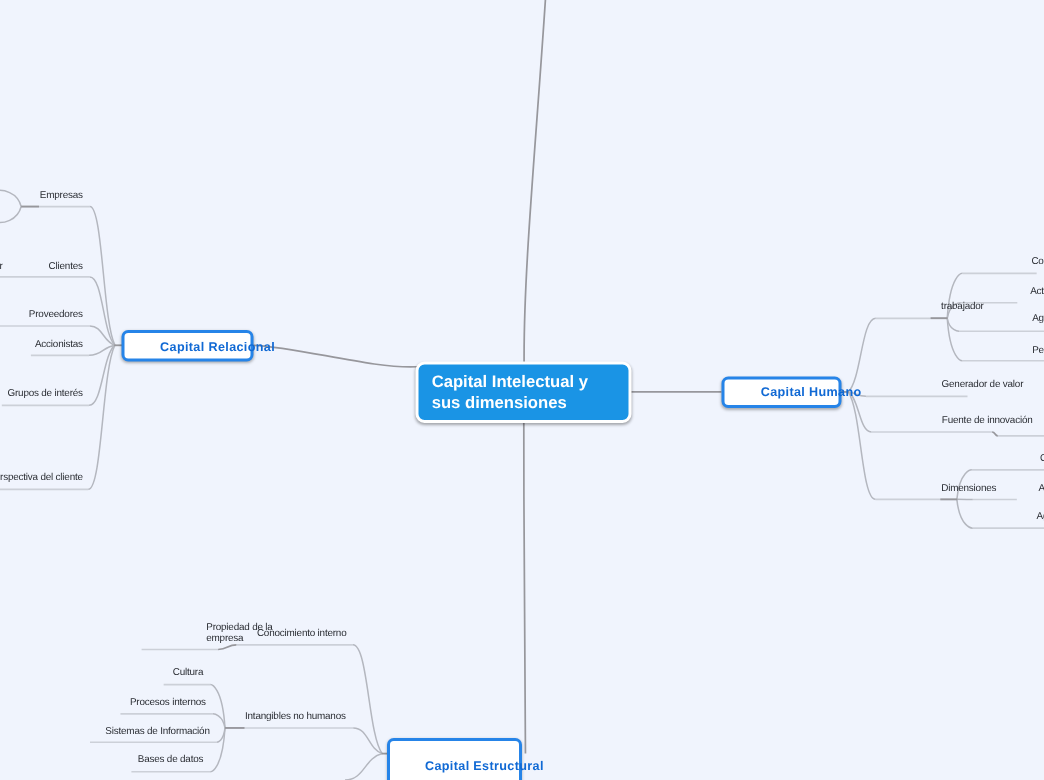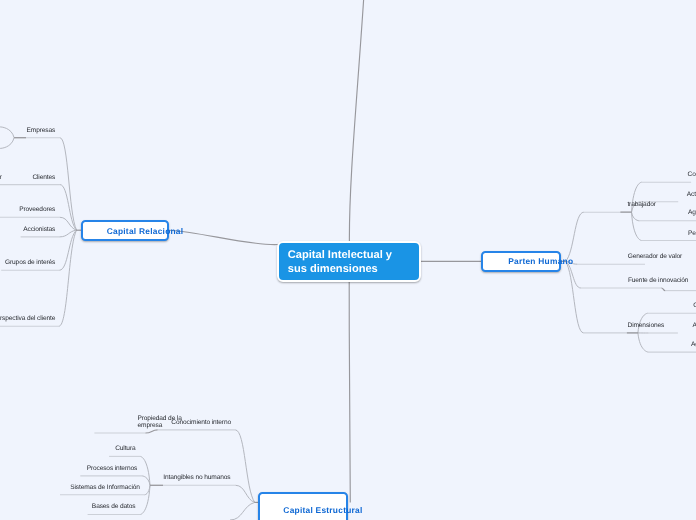--- a/index.html
+++ b/index.html
@@ -89,21 +89,21 @@
       <path d="M254.4,502.4 L258.5,502.4" fill="none" stroke="#97979c" stroke-width="1.2" stroke-linecap="butt"></path>
       <path d="M620.4,212.1 L631.7,212.1" fill="none" stroke="#97979c" stroke-width="1.2" stroke-linecap="butt"></path>
       <path d="M626.9,332.9 L638.2,332.9" fill="none" stroke="#97979c" stroke-width="1.2" stroke-linecap="butt"></path>
       <path d="M150,485.3 L163,485.3" fill="none" stroke="#97979c" stroke-width="1.2" stroke-linecap="butt"></path>
       <path d="M14.1,137.7 L26,137.7" fill="none" stroke="#97979c" stroke-width="1.2" stroke-linecap="butt"></path>
     </svg>
   <div id="nodes">
       <div class="node n-root" style="left: 277.2px; top: 241.2px; width: 143.8px; height: 40.8px;">Capital Intelectual y
 sus dimensiones</div>
       <div class="node n-main" style="left: 80.9px; top: 220px; width: 88.3px; height: 21.1px;">Capital Relacional</div>
-      <div class="node n-main" style="left: 480.5px; top: 250.8px; width: 80.5px; height: 21px;">Parten Humano</div>
+      <div class="node n-main" style="left: 480.5px; top: 250.8px; width: 80.5px; height: 21px;">Capital Humano</div>
       <div class="node n-main" style="left: 258.2px; top: 491.8px; width: 89.5px; height: 37px;">Capital Estructural</div>
       <div class="node n-leaf" style="right: 640.8px; text-align: right; top: 127.8px;">Empresas</div>
       <div class="node n-leaf" style="right: 640.8px; text-align: right; top: 174.5px;">Clientes</div>
       <div class="node n-leaf" style="right: 694.2px; text-align: right; top: 174.5px;">r</div>
       <div class="node n-leaf" style="right: 640.8px; text-align: right; top: 207.2px;">Proveedores</div>
       <div class="node n-leaf" style="right: 640.8px; text-align: right; top: 226.8px;">Accionistas</div>
       <div class="node n-leaf" style="right: 640.8px; text-align: right; top: 260.1px;">Grupos de interés</div>
       <div class="node n-leaf" style="right: 640.8px; text-align: right; top: 316.1px;">Perspectiva del cliente</div>
       <div class="node n-leaf" style="left: 587.4px; top: 202.1px;">trabajador</div>
       <div class="node n-leaf" style="left: 647.6px; top: 171.8px;"><span style="position: relative; top: 0px; left: 0px;">Com</span><span style="position: relative; top: 1.1px; left: 0.6px;">petencias</span></div>

